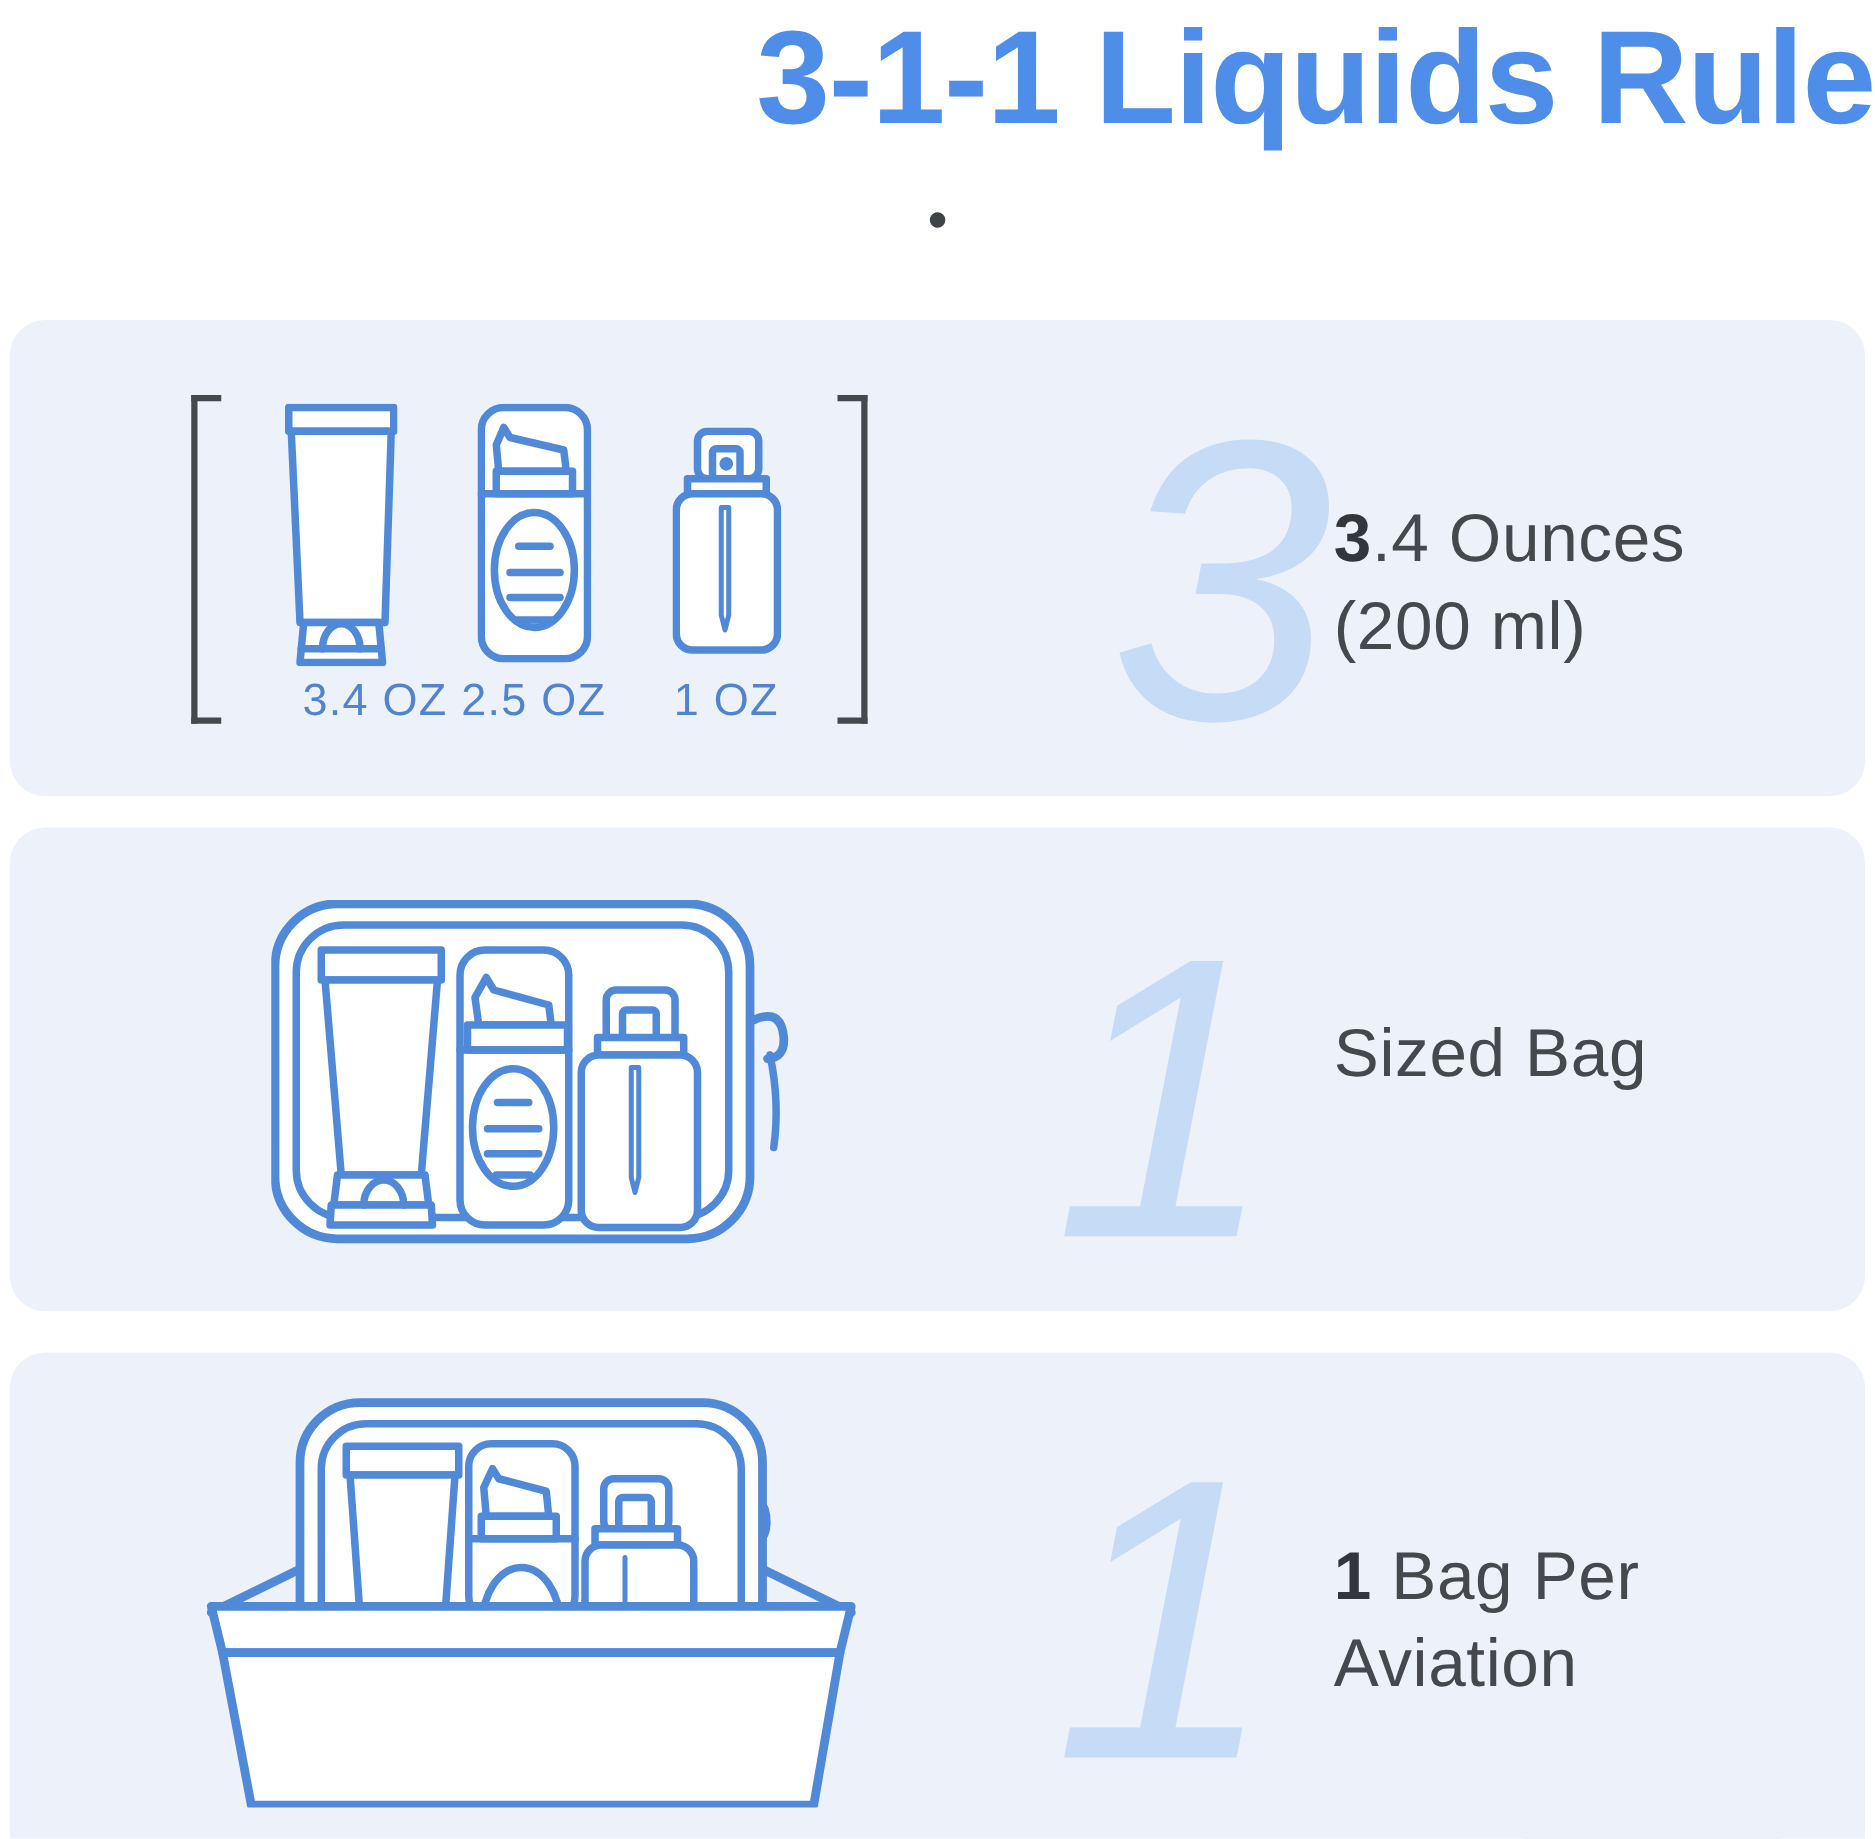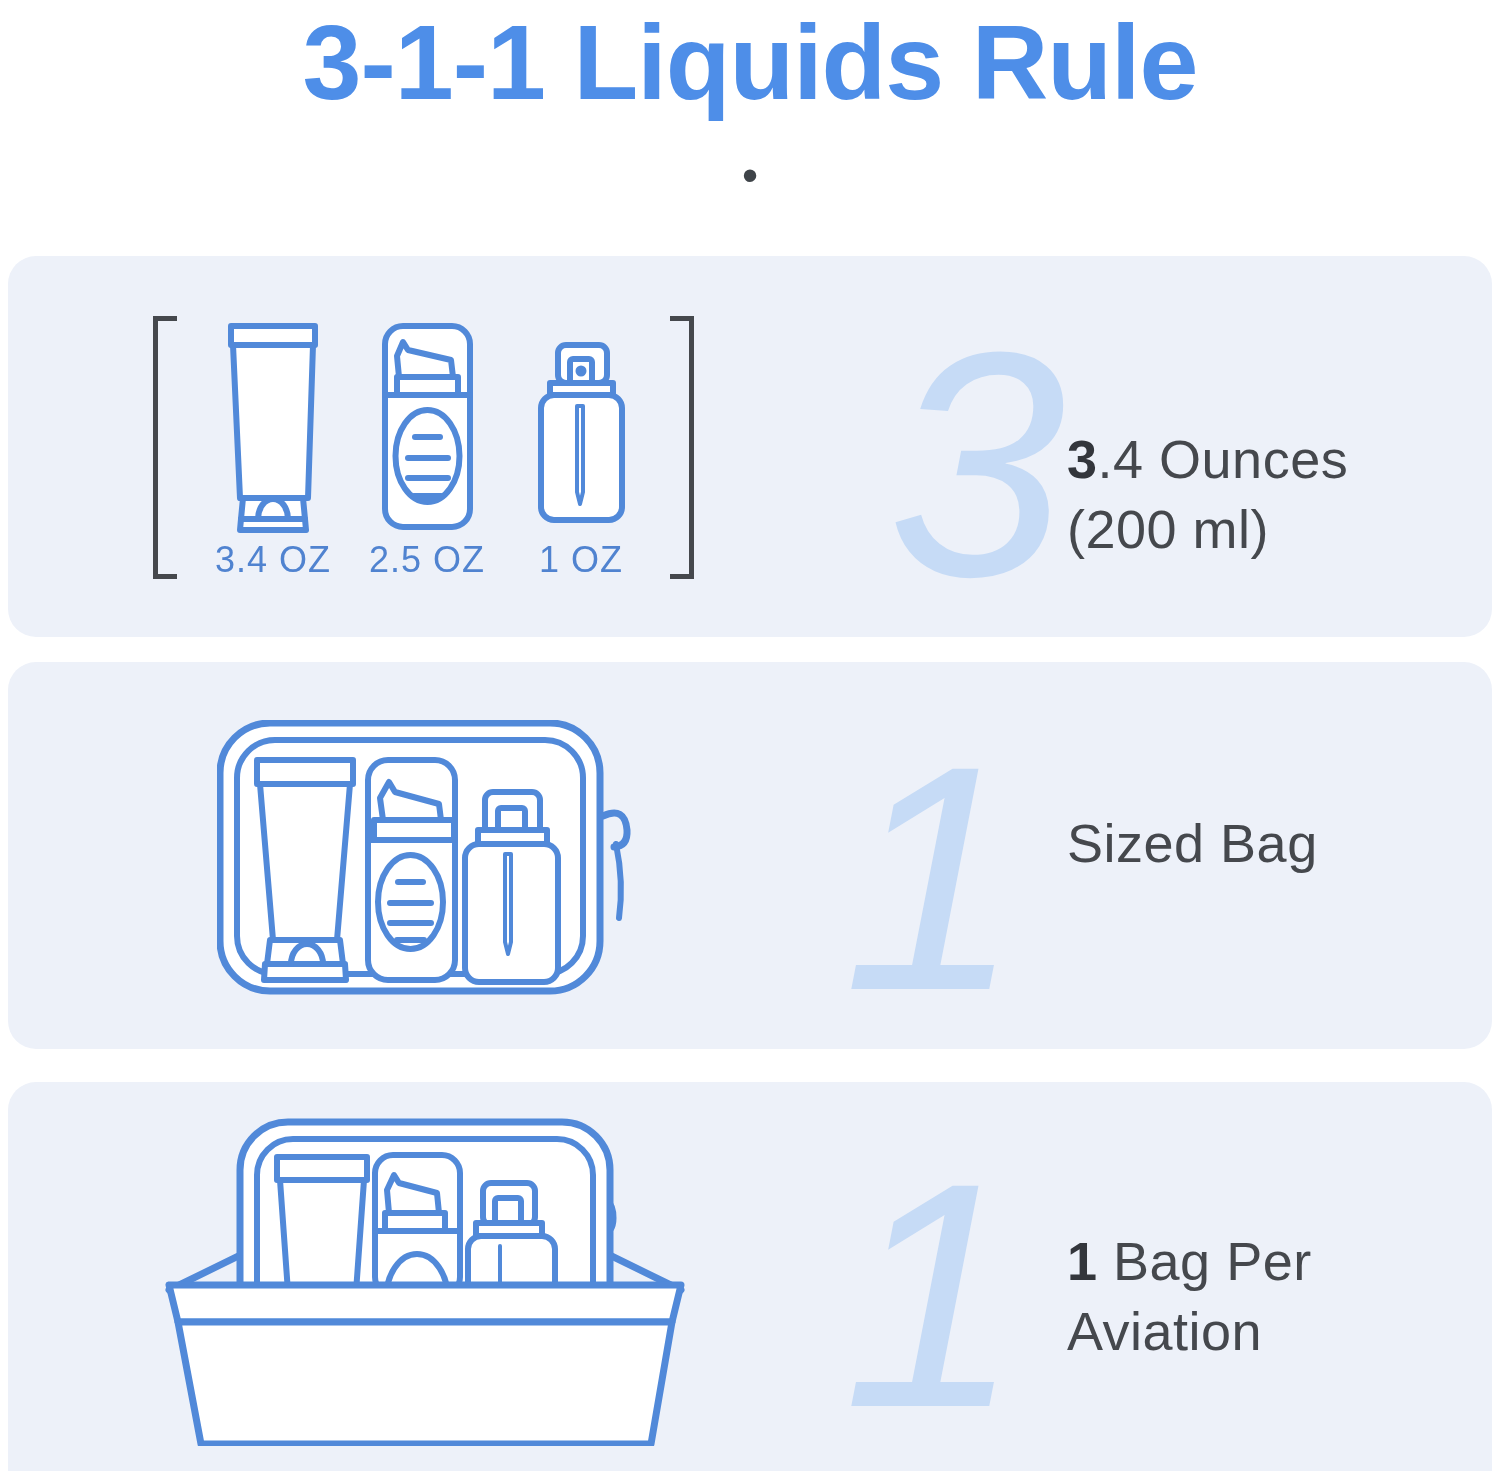--- a/index.html
+++ b/index.html
@@ -1,20 +1,20 @@
 <!DOCTYPE html>
 <html><head>
 <meta charset="utf-8">
 <style>
   * { margin:0; padding:0; box-sizing:border-box; }
   html,body { width:1500px; height:1471px; overflow:hidden; background:#ffffff;
               font-family:"Liberation Sans", sans-serif; }
   .page { position:relative; width:1500px; height:1471px; background:#ffffff; overflow:hidden; }
 
-  .title { position:absolute; top:2px; left:0; width:100%; text-align:center;
+  .title { position:absolute; top:2px; left:0; width:100%; text-align:right;
            font-size:106px; font-weight:600; letter-spacing:-1px; color:#4e8ee8; }
 
   .desc-row { position:absolute; top:152px; left:0; width:100%;
               display:flex; justify-content:center; align-items:center; gap:30px; }
   .desc-bullet { font-size:46px; color:#3f4449; line-height:1; }
   .desc-text { font-size:50px; font-weight:300; color:#3f4449; letter-spacing:0.5px; }
 
   .panel { position:absolute; left:8px; width:1484px; background:#edf1f9; border-radius:28px; }
   .panel-1 { top:256px; height:381px; }
   .panel-2 { top:662px; height:387px; }
@@ -77,27 +77,27 @@
 
     <svg class="abs" style="left:530px;top:86px;" width="87" height="182" viewBox="0 0 87 182" fill="#ffffff" stroke="#5189d9" stroke-width="6" stroke-linejoin="round" stroke-linecap="round">
       <rect x="20" y="3" width="49" height="38" rx="8"></rect>
       <rect x="32" y="17" width="22" height="24" rx="3"></rect>
       <circle cx="43" cy="29" r="2.5" fill="#5189d9"></circle>
       <rect x="12" y="41" width="63" height="12"></rect>
       <rect x="3" y="53" width="81" height="125" rx="13"></rect>
       <path d="M39,64 L39,150 L42,162 L45,150 L45,64 Z" stroke-width="4"></path>
     </svg>
 
-    <div class="oz-label" style="left:180px;">3.4 OZ</div>
+    <div class="oz-label" style="left:180px;text-align:right;">3.4 OZ</div>
     <div class="oz-label" style="left:334px;">2.5 OZ</div>
     <div class="oz-label" style="left:488px;">1 OZ</div>
 
     <div class="big-num" style="left:880px;top:48px;">3</div>
 
-    <div class="rule-text" style="top:140px;margin-top:28px;">
+    <div class="rule-text" style="top:140px;">
       <div><b>3</b><span>.4 Ounces</span></div>
       <div>(200 ml)</div>
     </div>
   </div>
 
   <div class="panel panel-2">
 
     <svg class="abs" style="left:209px;top:58px;" width="420" height="280" viewBox="0 0 420 280" fill="#ffffff" stroke="#5189d9" stroke-width="7" stroke-linejoin="round" stroke-linecap="round">
 
       <path d="M386,96 q22,-10 24,14 q1,16 -13,17" fill="none"></path>

